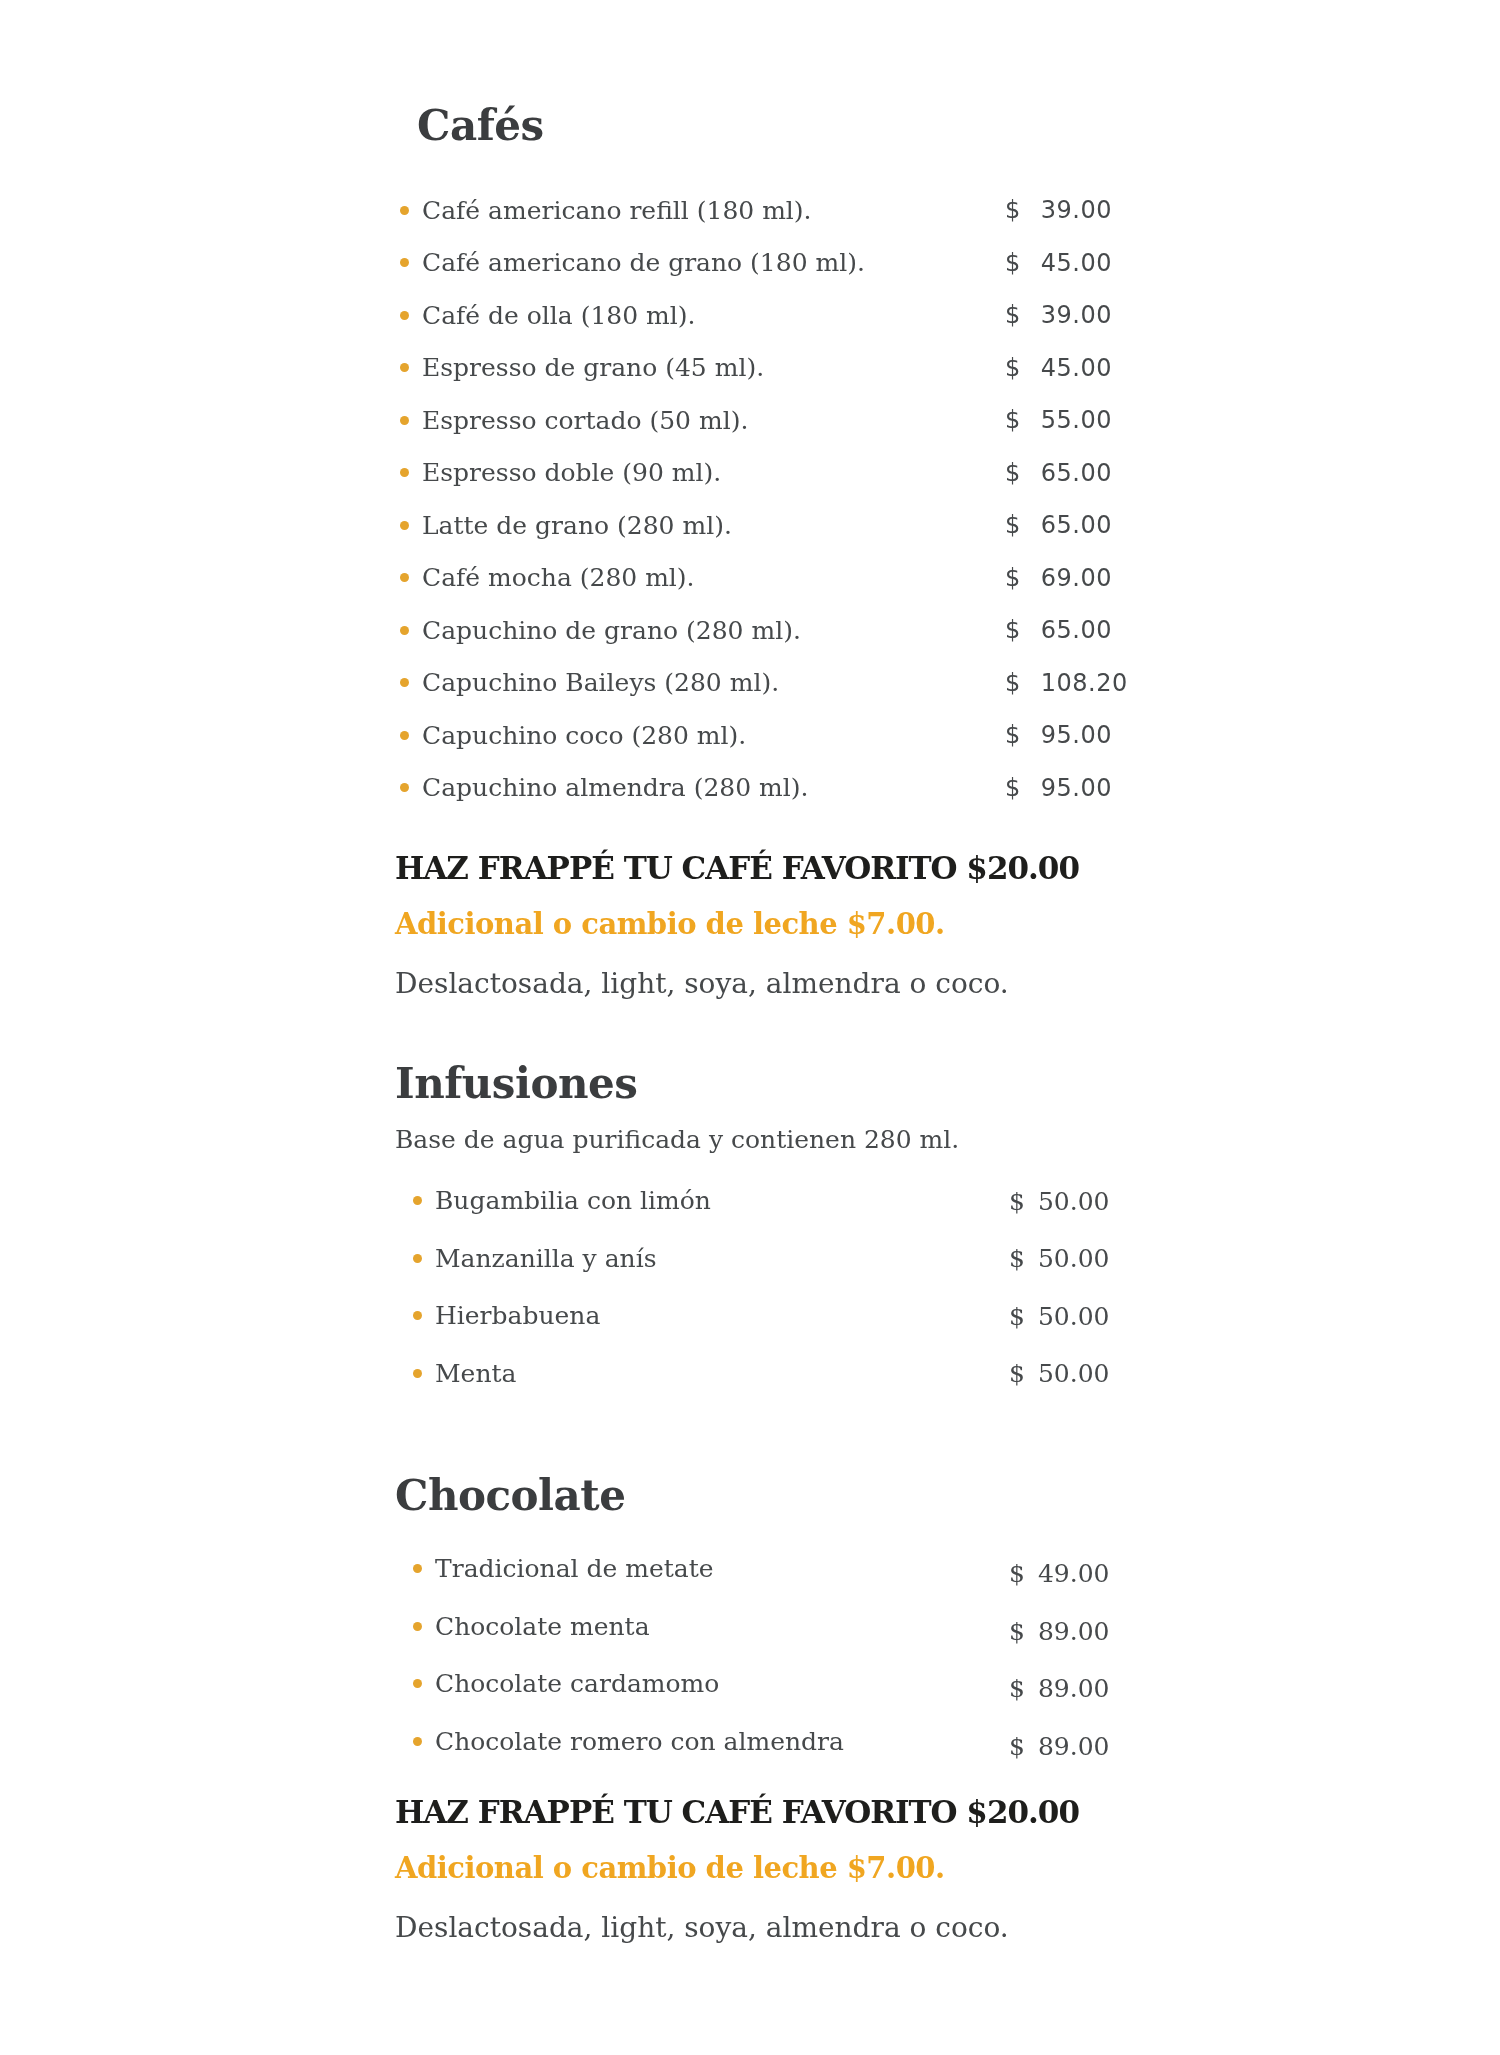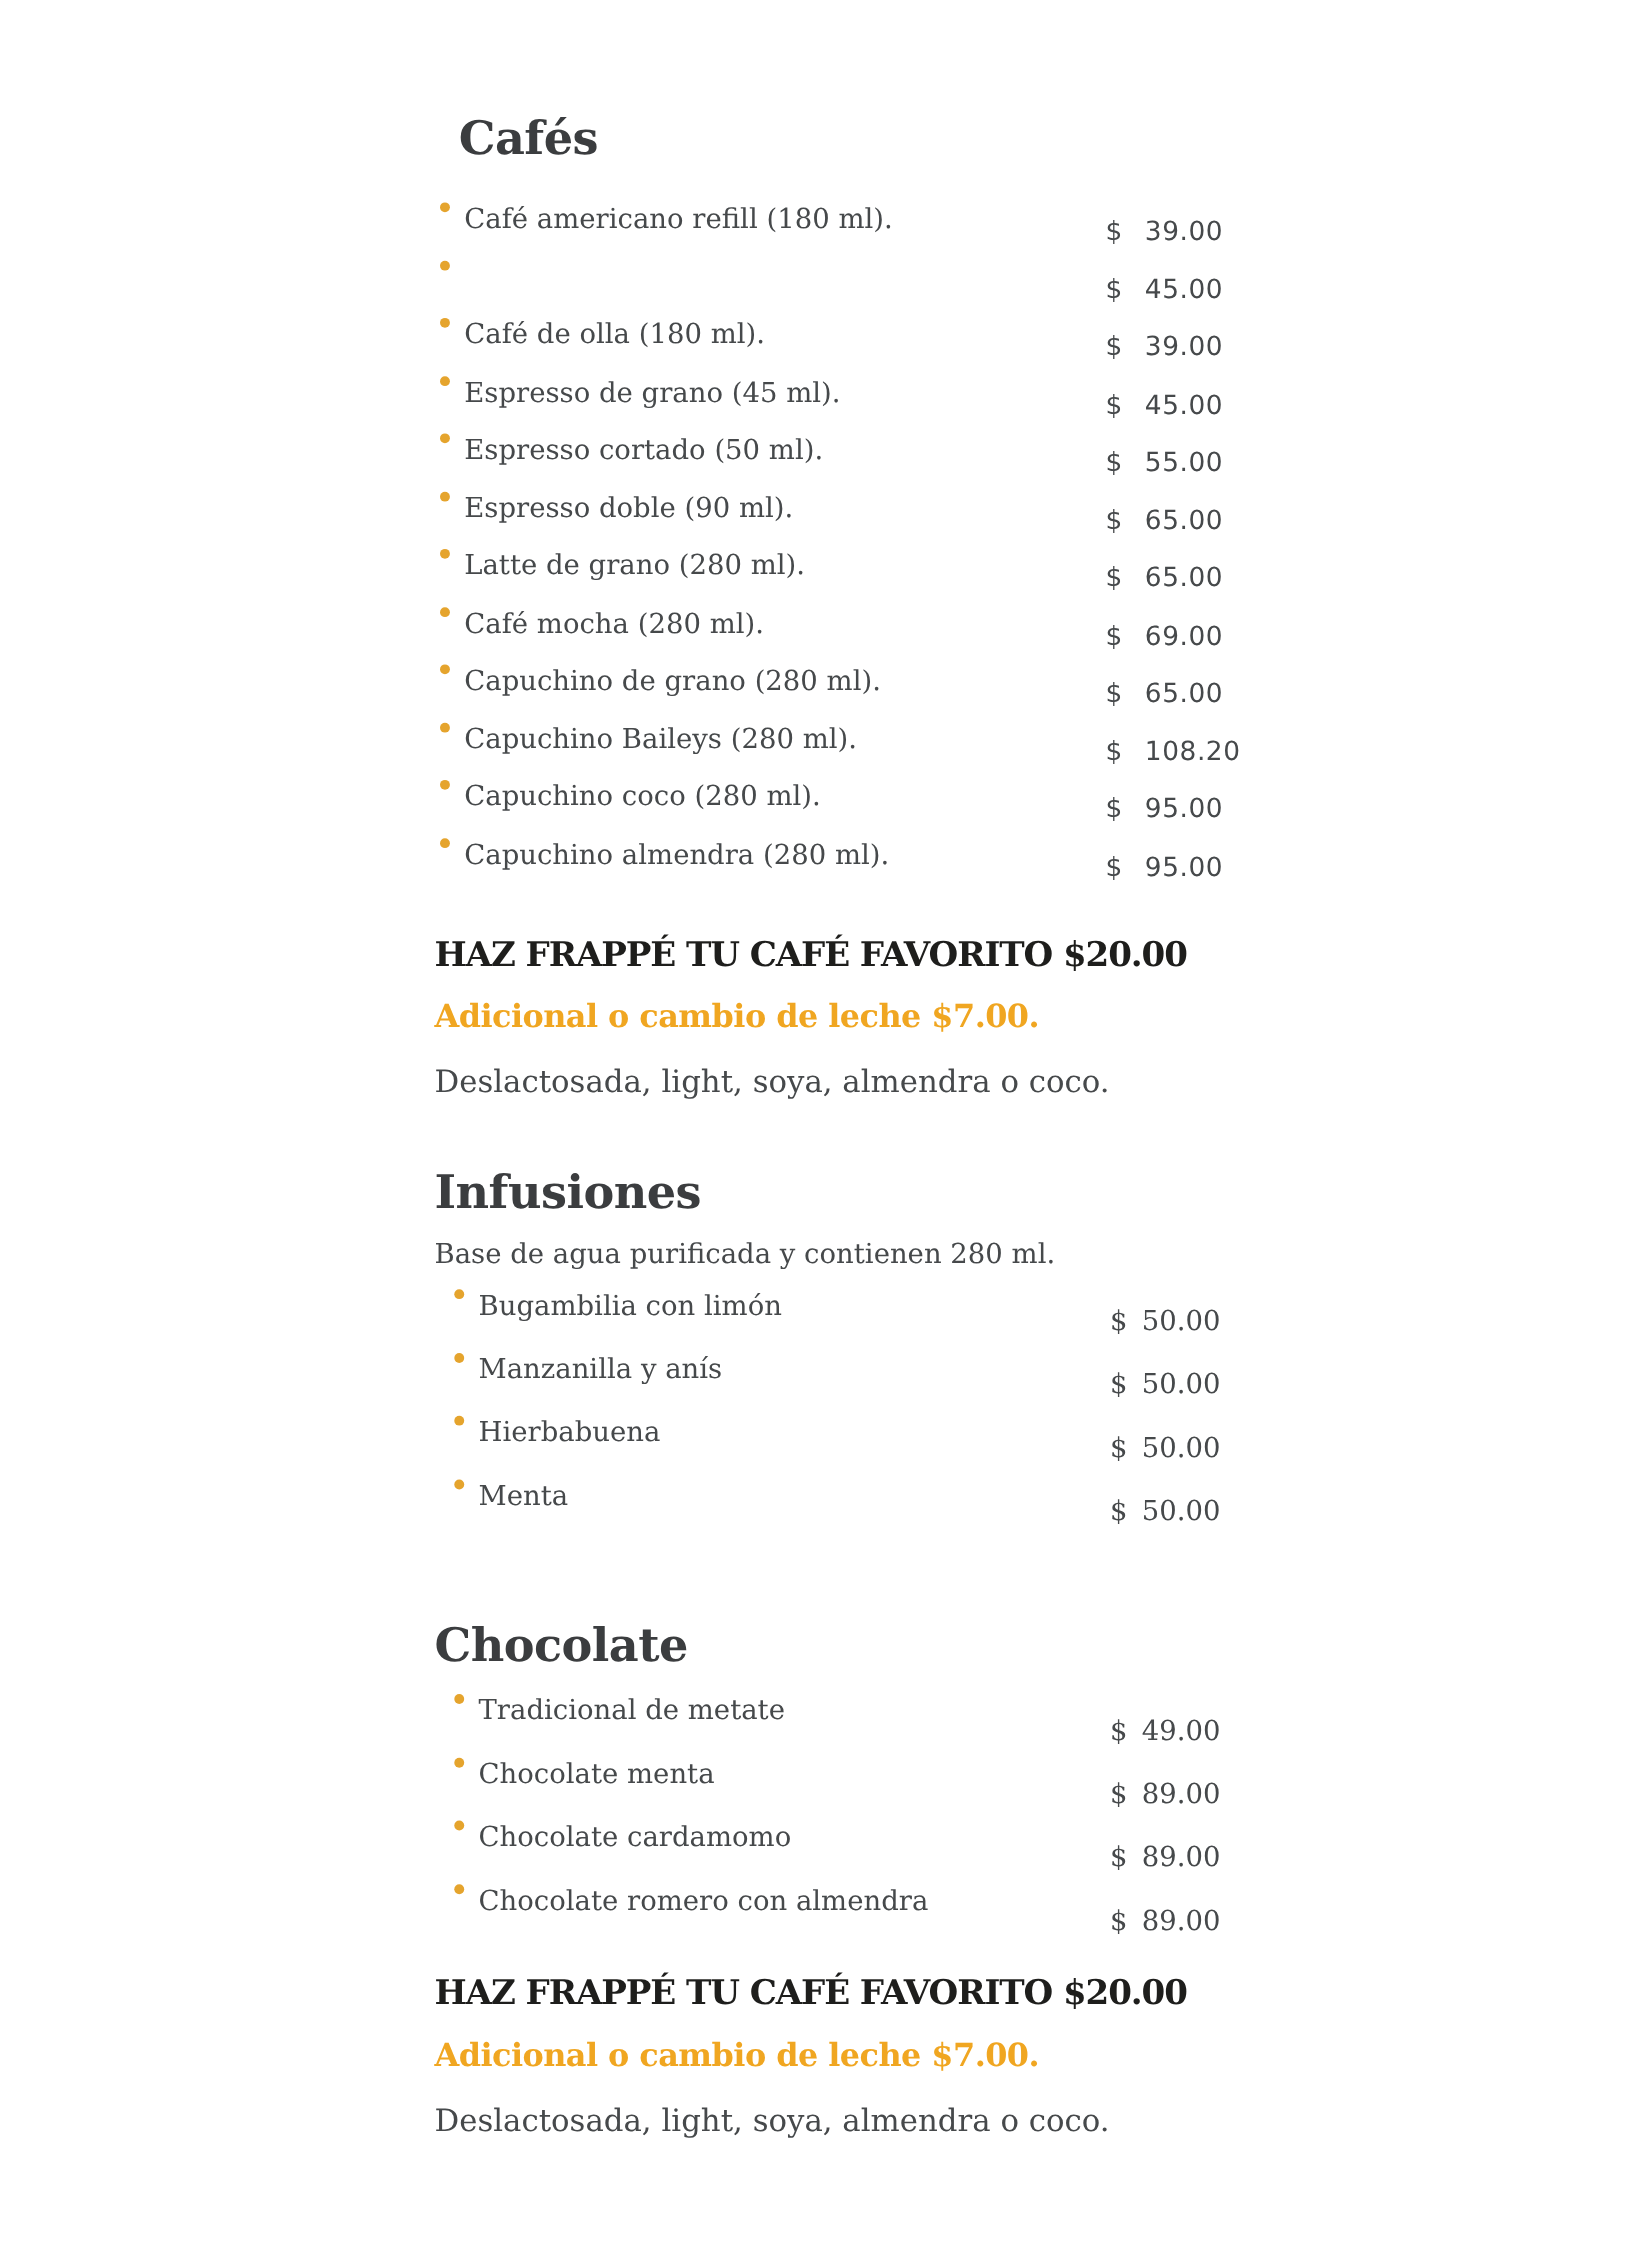--- a/index.html
+++ b/index.html
@@ -36,21 +36,21 @@
   .subtitle{
     font-size:25px;line-height:36px;
     color:var(--body-text,#46494B);
     margin:10px 0 0 0;
   }
 
   .rows-cafes{margin-top:30px;}
   .rows-inf{margin-top:14px;}
   .rows-choc{margin-top:16px;}
 
-  .row{position:relative;display:flex;align-items:flex-start;}
+  .row{position:relative;display:flex;align-items:center;}
   .rows-cafes .row{height:52.5px;padding-left:5px;}
   .rows-other .row{height:57.5px;padding-left:18px;}
 
   .bullet{
     width:9px;height:9px;border-radius:50%;
     background:var(--bullet,#E5A42D);
     margin-right:13px;flex:0 0 auto;
   }
   .item-label{font-size:25px;white-space:nowrap;}
 
@@ -100,20 +100,21 @@
           <div class="row">
             <span class="bullet"></span>
             <span class="item-label">Café americano refill (180 ml).</span>
             <span class="price">
               <span class="cur">$</span>
               <span class="amount">39.00</span>
             </span>
           </div>
           <div class="row">
             <span class="bullet"></span>
+            <span class="item-label">Café americano de grano (180 ml).</span>
             <span class="price">
               <span class="cur">$</span>
               <span class="amount">45.00</span>
             </span>
           </div>
           <div class="row">
             <span class="bullet"></span>
             <span class="item-label">Café de olla (180 ml).</span>
             <span class="price">
               <span class="cur">$</span>

